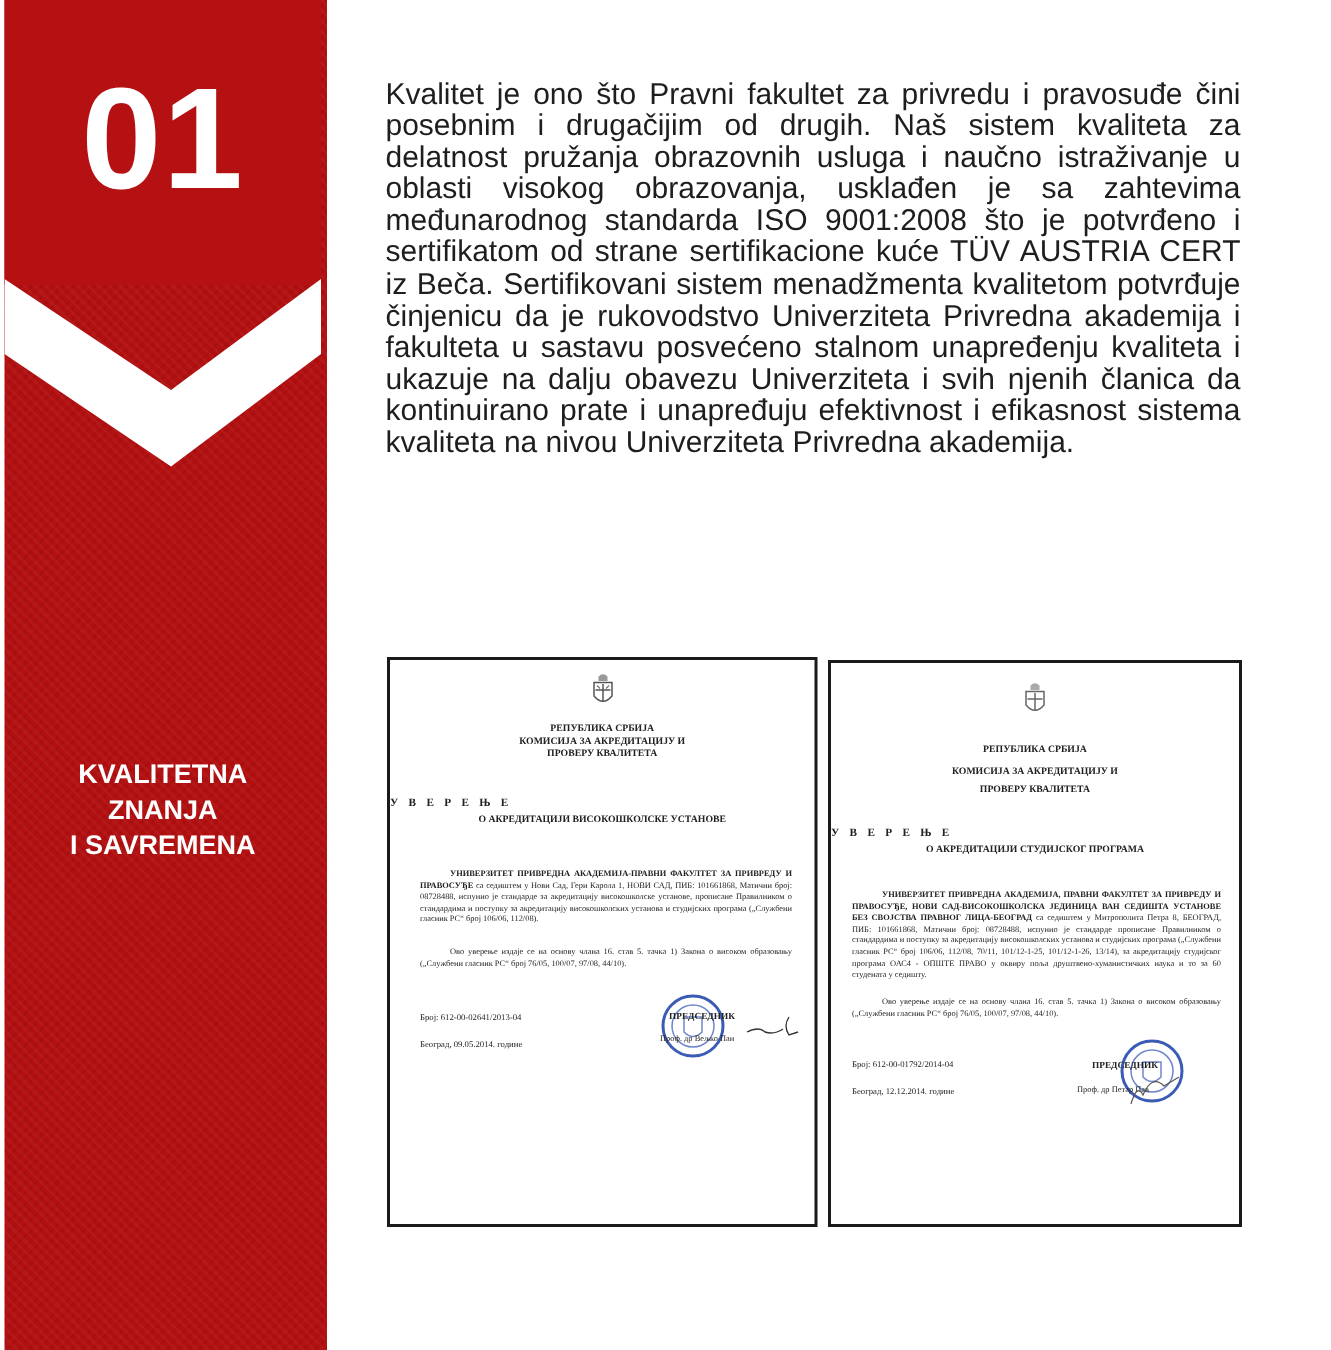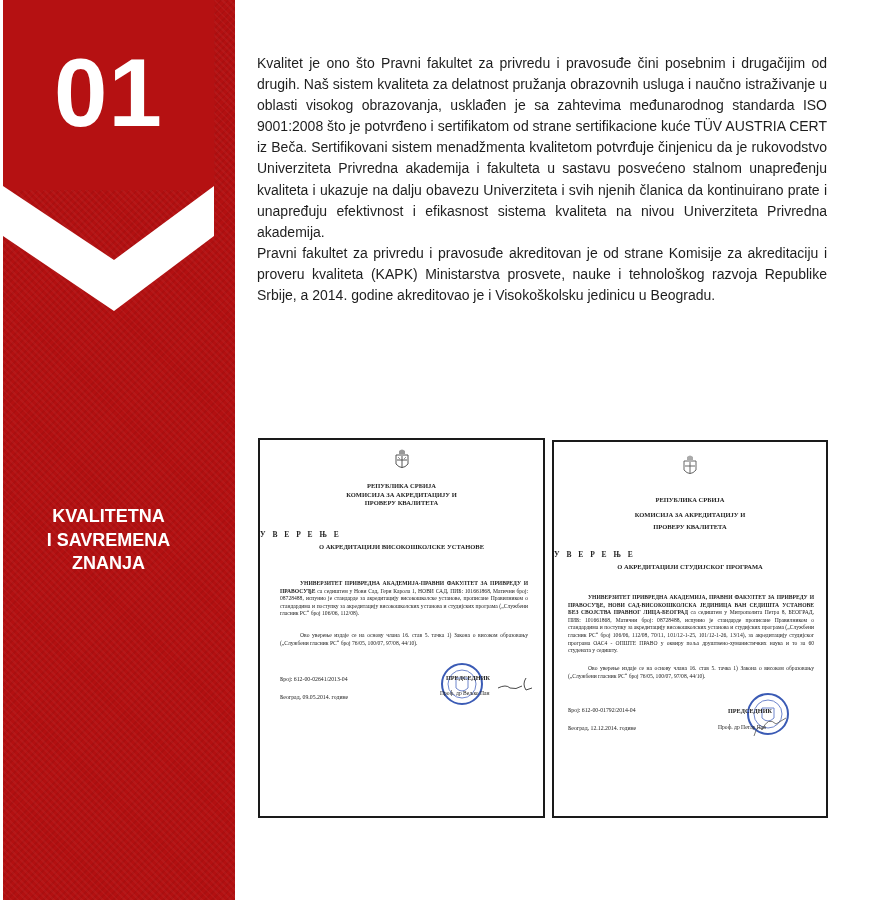--- a/index.html
+++ b/index.html
@@ -2,21 +2,21 @@
 <html><head>
 <meta charset="utf-8">
 <style>
   html, body { margin:0; padding:0; }
   body {
     width:887px; height:900px; position:relative; overflow:hidden;
     background:#ffffff;
     font-family:"Liberation Sans", sans-serif;
   }
   .sidebar {
-    position:absolute; left:3px; top:0; width:232px; height:900px;
+    position:absolute; left:3px; top:0; width:215px; height:900px;
     background-color:#b31011;
     background-image:
       repeating-linear-gradient(45deg, rgba(255,255,255,0.035) 0 2px, rgba(0,0,0,0) 2px 5px),
       repeating-linear-gradient(-45deg, rgba(0,0,0,0.05) 0 2px, rgba(0,0,0,0) 2px 5px);
   }
   .sidebar-top {
     position:absolute; left:0; top:0; width:211px; height:190px;
     background:#b51112;
   }
   .section-number {
@@ -24,21 +24,21 @@
     color:#ffffff; font-weight:bold; font-size:96px; line-height:110px;
     letter-spacing:1px;
   }
   .chevron { position:absolute; left:0; top:0; width:211px; height:330px; }
   .slogan {
     position:absolute; left:0; top:483px; width:211px; text-align:center;
     color:#ffffff; font-weight:bold; font-size:18px; line-height:23.5px;margin-top:22px;
   }
   .body-text {
     position:absolute; left:257px; top:53px; width:570px;
-    color:#1e1e1e; font-size:14px; line-height:21.1px;
+    color:#1e1e1e; font-size:20px; line-height:21.1px;
     text-align:justify;
   }
   .body-text p { margin:0; }
   .doc {
     position:absolute; background:#ffffff;
     border:2px solid #1a1a1a; box-sizing:border-box;
     font-family:"Liberation Serif", serif; color:#222;
   }
   .doc-left { left:258px; top:438px; width:287px; height:380px; }
   .doc-right { left:552px; top:440px; width:276px; height:378px; }
@@ -58,28 +58,27 @@
 <body>
 
 <div class="sidebar">
   <div class="sidebar-top"></div>
   <div class="section-number">01</div>
   <svg class="chevron" viewBox="0 0 211 330" width="211" height="330">
     <polygon points="0,186 111,260 211,186 211,236 111,311 0,236" fill="#ffffff"></polygon>
   </svg>
   <div class="slogan">
     <div>KVALITETNA</div>
+    <div>ZNANJA</div>
     <div>I SAVREMENA</div>
-    <div>ZNANJA</div>
   </div>
 </div>
 
 <div class="body-text">
   <p>Kvalitet je ono što Pravni fakultet za privredu i pravosuđe čini posebnim i drugačijim od drugih. Naš sistem kvaliteta za delatnost pružanja obrazovnih usluga i naučno istraživanje u oblasti visokog obrazovanja, usklađen je sa zahtevima međunarodnog standarda ISO 9001:2008 što je potvrđeno i sertifikatom od strane sertifikacione kuće TÜV AUSTRIA CERT iz Beča. Sertifikovani sistem menadžmenta kvalitetom potvrđuje činjenicu da je rukovodstvo Univerziteta Privredna akademija i fakulteta u sastavu posvećeno stalnom unapređenju kvaliteta i ukazuje na dalju obavezu Univerziteta i svih njenih članica da kontinuirano prate i unapređuju efektivnost i efikasnost sistema kvaliteta na nivou Univerziteta Privredna akademija.</p>
-  <p style="text-align:justify;">Pravni fakultet za privredu i pravosuđe akreditovan je od strane Komisije za akreditaciju i proveru kvaliteta (KAPK) Ministarstva prosvete, nauke i tehnološkog razvoja Republike Srbije, a  2014. godine akreditovao je i Visokoškolsku jedinicu u Beogradu.</p>
 </div>
 
 <div class="doc doc-left">
   <svg class="crest" viewBox="0 0 16 24" style="left:134px; top:8px;">
     <path d="M5 3 Q8 0 11 3 L11 6 L5 6 Z" fill="#999"></path>
     <path d="M2 7 L14 7 L14 16 Q8 23 2 16 Z" fill="none" stroke="#555" stroke-width="1"></path>
     <path d="M8 8 L8 20 M3 12 L13 12" stroke="#555" stroke-width="1"></path>
     <path d="M4 9 L6 11 M12 9 L10 11" stroke="#777" stroke-width="0.8"></path>
   </svg>
   <div class="hdr" style="top:42px;">

